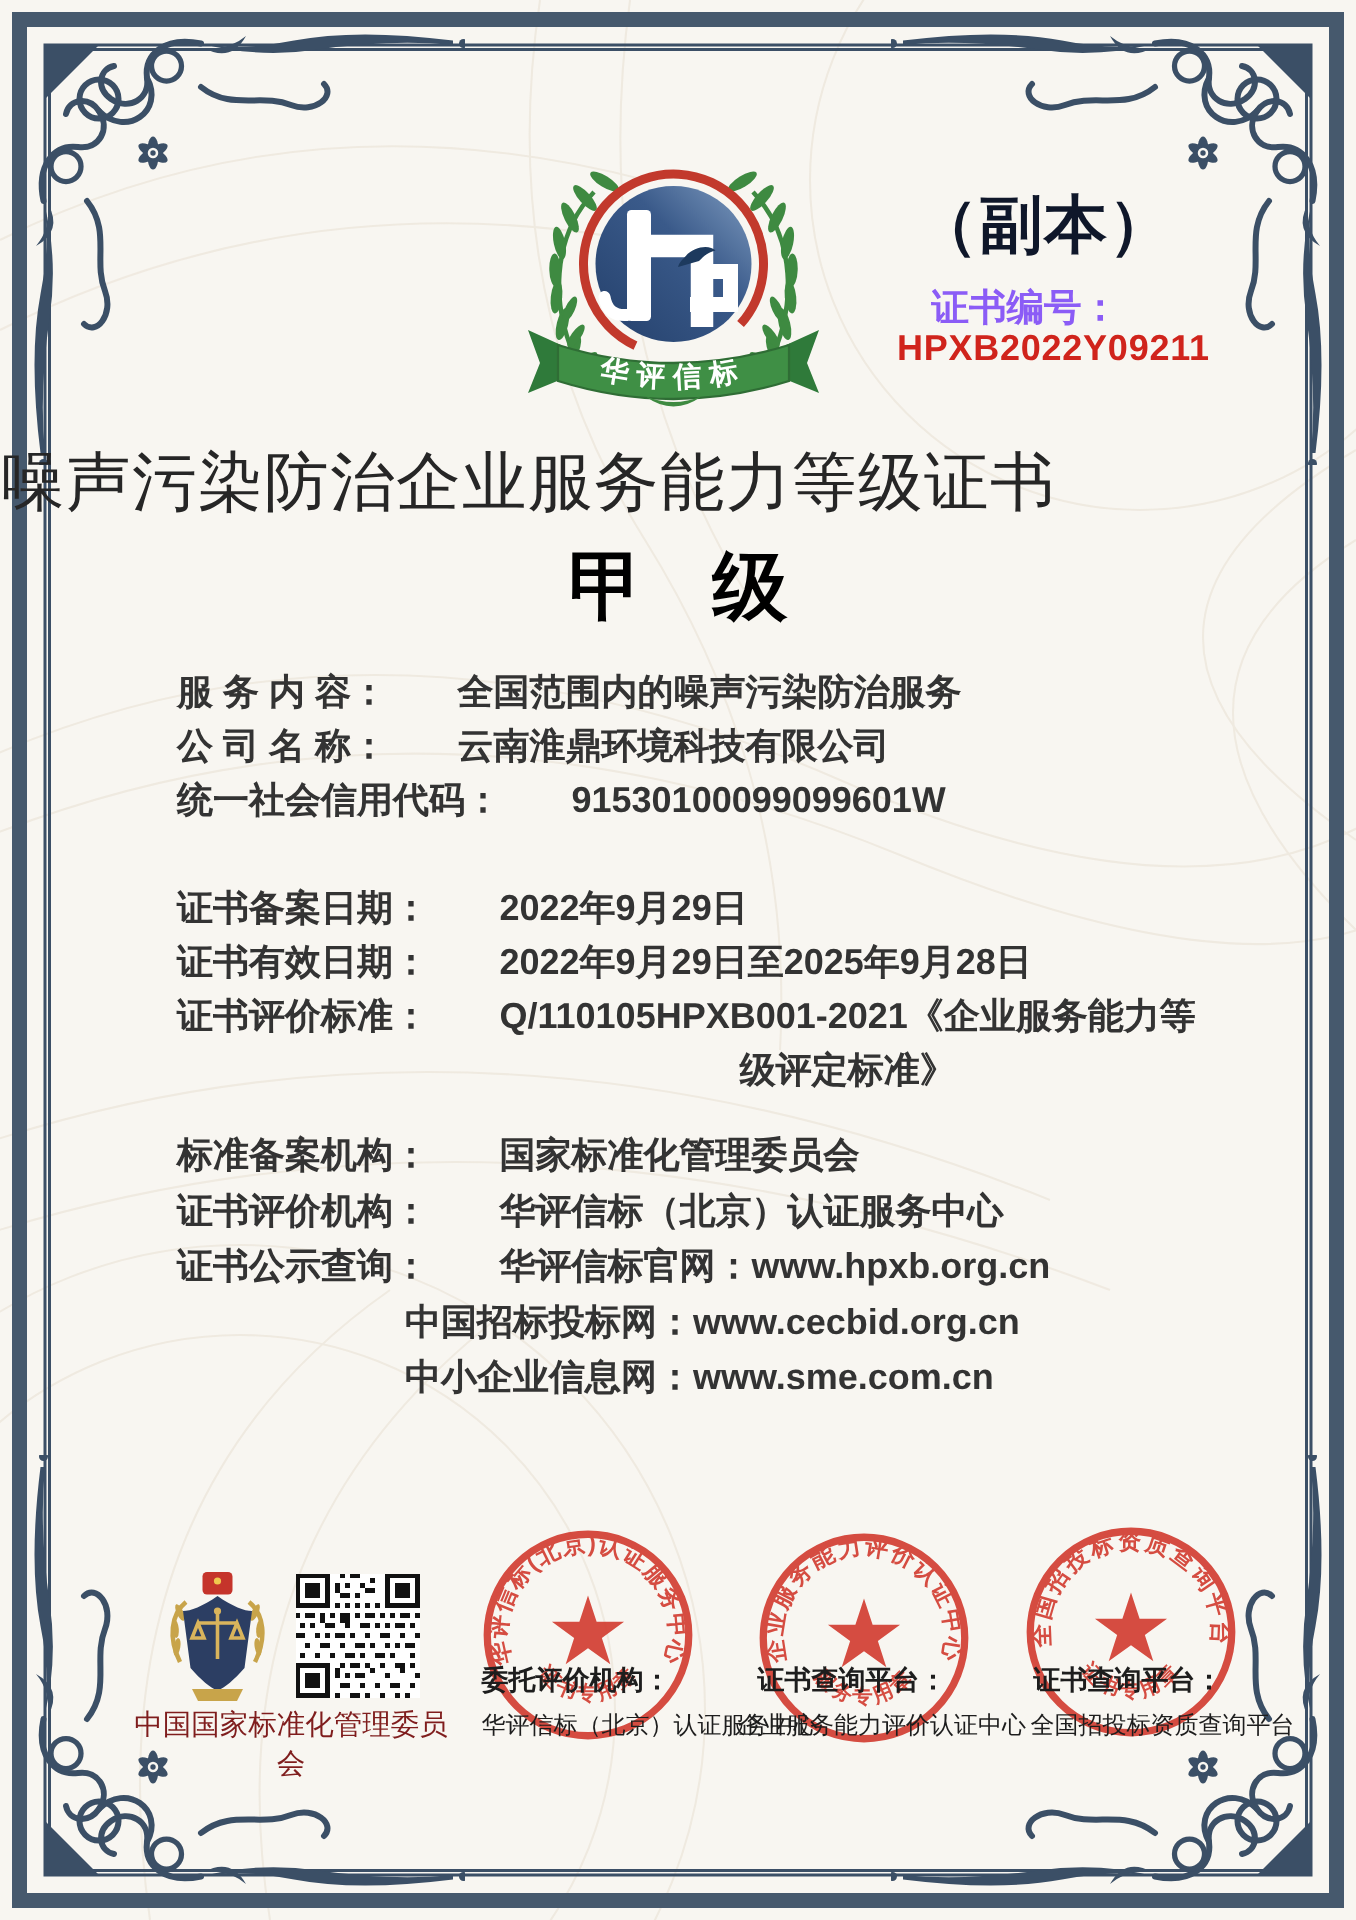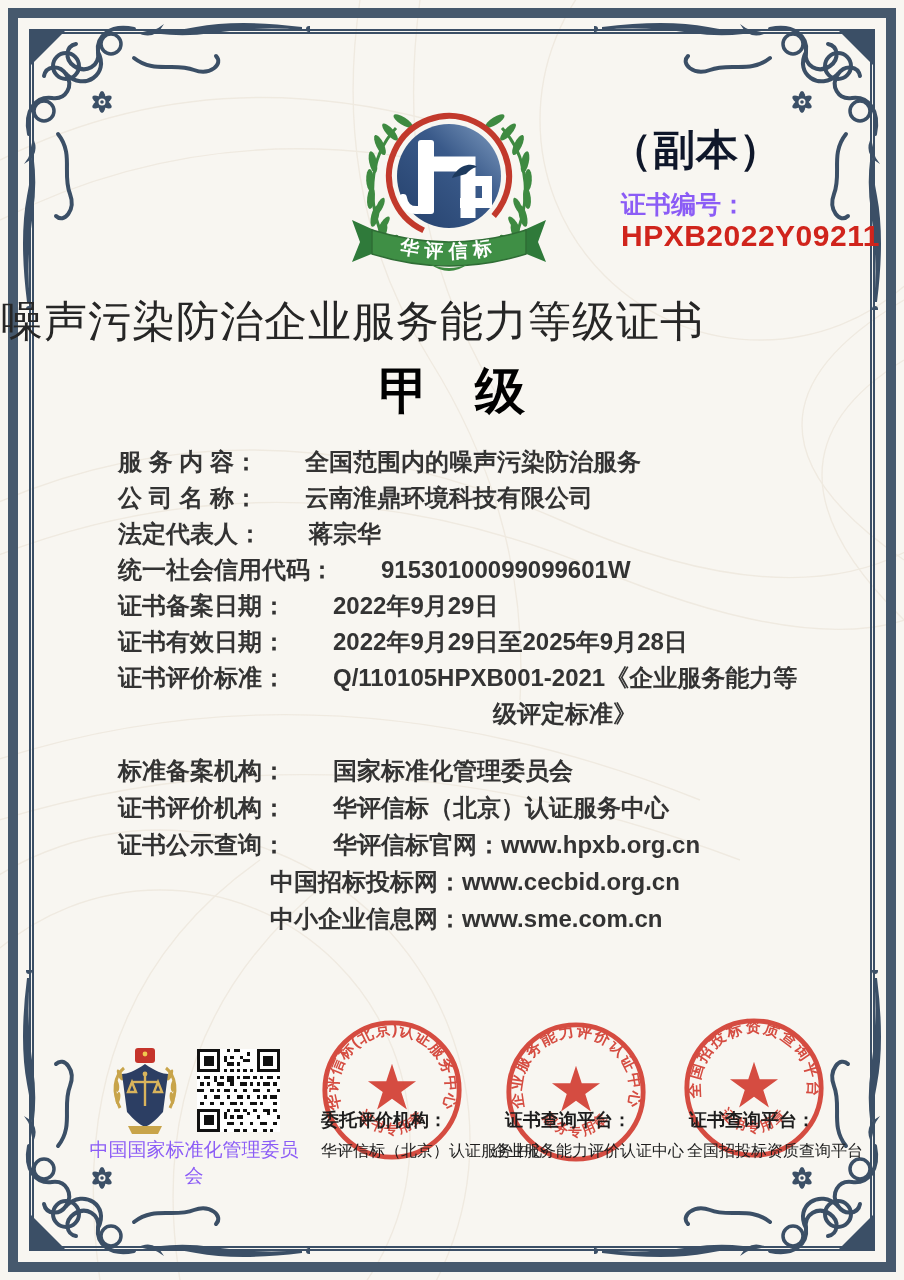--- a/index.html
+++ b/index.html
@@ -15,39 +15,39 @@
   .corner{position:absolute;width:300px;height:300px;pointer-events:none;}
   .corner.tl{left:10px;top:10px;}
   .corner.tr{right:10px;top:10px;transform:scaleX(-1);}
   .corner.bl{left:10px;bottom:10px;transform:scaleY(-1);}
   .corner.br{right:10px;bottom:10px;transform:scale(-1,-1);}
   .texture{position:absolute;inset:0;z-index:0;}
   
   .logo{position:absolute;left:342px;top:86px;width:214px;height:192px;z-index:2;}
   .copy-label{position:absolute;left:610px;top:122px;font-size:42px;font-weight:700;color:#0f172a;letter-spacing:1px;z-index:2;}
   .certno-label{position:absolute;left:621px;top:188px;font-size:25px;font-weight:700;color:#8b5cf6;z-index:2;text-align:right;}
-  .certno{position:absolute;left:621px;top:219px;font-size:30px;font-weight:700;color:#d0241c;letter-spacing:.5px;z-index:2;}
+  .certno{position:absolute;left:598px;top:219px;font-size:24px;font-weight:700;color:#d0241c;letter-spacing:.5px;z-index:2;}
   
   .main-title{position:absolute;left:0;right:0;top:293px;text-align:left;font-size:43px;font-weight:400;color:#262626;letter-spacing:1px;z-index:2;}
   .grade{position:absolute;left:0;right:0;top:358px;text-align:center;font-size:50px;font-weight:800;color:#000000;letter-spacing:16px;text-indent:16px;z-index:2;}
   
   .info{position:absolute;left:118px;right:60px;z-index:2;font-size:24px;font-weight:600;color:#333;}
   .info .line{display:flex;line-height:36px;gap:47px;}
   .info .lbl{white-space:pre;flex:0 0 auto;}
   .info .val{white-space:pre;}
   .block1{top:444px;}
   .block2{top:588px;}
   .block2 .wrap{display:block;text-align:center;}
   .block3{top:752px;}
   .block3 .line{line-height:37px;}
   .line.indent{padding-left:152px;}
   
   .emblem{position:absolute;left:108px;top:1046px;width:74px;height:92px;z-index:2;}
   .qr{position:absolute;left:197px;top:1049px;width:83px;height:83px;z-index:2;}
-  .emblem-caption{position:absolute;left:82px;top:1137px;width:224px;text-align:center;font-size:19px;color:#8b5cf6;z-index:2;}
+  .emblem-caption{position:absolute;left:82px;top:1137px;width:224px;text-align:center;font-size:19px;color:#7f1d1d;z-index:2;}
   .stamp{position:absolute;width:146px;height:146px;z-index:3;opacity:.9;}
   .stamp.s1{left:319px;top:1017px;}
   .stamp.s2{left:503px;top:1019px;}
   .stamp.s3{left:681px;top:1015px;}
   .stamp-cap{position:absolute;z-index:4;color:#1d1d1d;}
   .stamp-cap .cap-lbl{font-size:18px;font-weight:700;line-height:20px;}
   .stamp-cap .cap-val{font-size:16px;line-height:20px;margin-top:11px;white-space:nowrap;}
   .cap1{left:321px;top:1110px;}
   .cap2{left:492px;top:1110px;}
   .cap2 .cap-lbl{margin-left:13px;}
@@ -189,24 +189,20 @@
   <div class="info block1">
     <div class="line">
       <span class="lbl">服 务 内 容：</span>
       <span class="val">全国范围内的噪声污染防治服务</span>
     </div>
     <div class="line">
       <span class="lbl">公 司 名 称：</span>
       <span class="val">云南淮鼎环境科技有限公司</span>
     </div>
     <div class="line">
-      <span class="lbl">法定代表人：</span>
-      <span class="val">蒋宗华</span>
-    </div>
-    <div class="line">
       <span class="lbl">统一社会信用代码：</span>
       <span class="val">91530100099099601W</span>
     </div>
   </div>
 
   <div class="info block2">
     <div class="line">
       <span class="lbl">证书备案日期：</span>
       <span class="val">2022年9月29日</span>
     </div>

